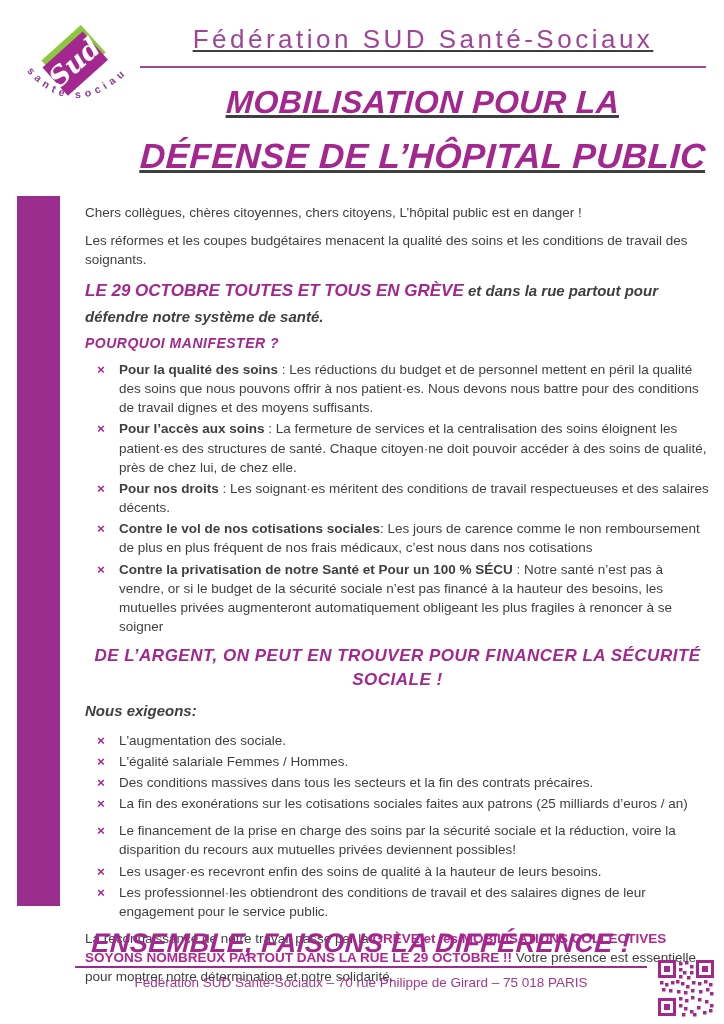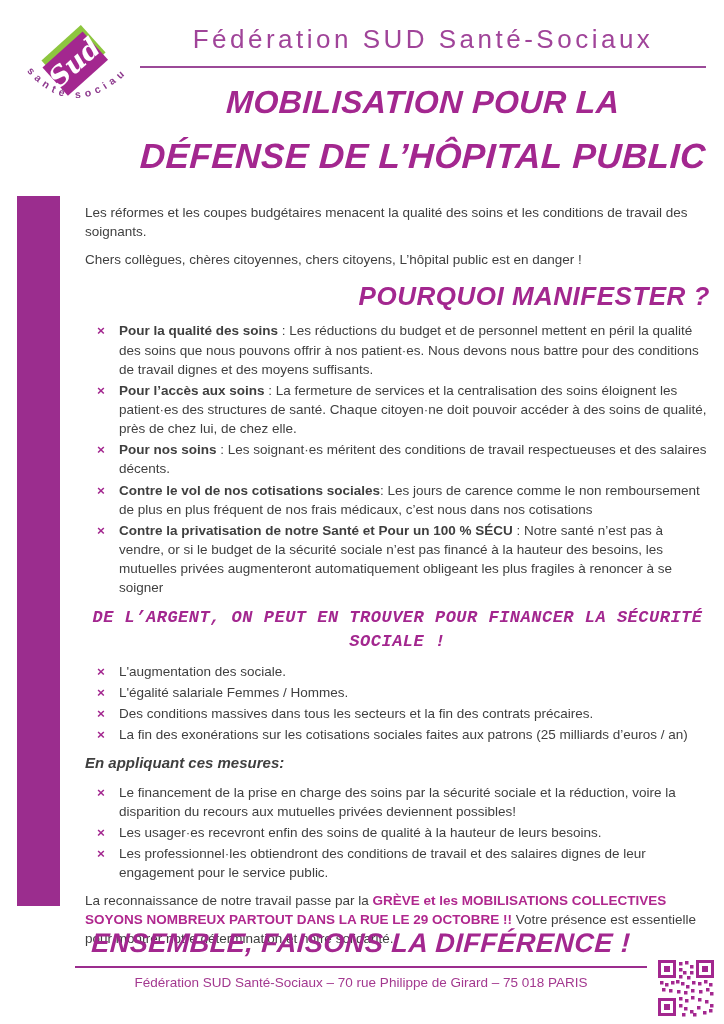--- a/index.html
+++ b/index.html
@@ -11,34 +11,34 @@
 
   
   .logo-wrap{position:absolute;left:14px;top:8px;width:124px;height:124px;}
   .solidaires{position:absolute;left:26px;top:128px;width:104px;}
   .solid-tagline{font-size:6.5px;font-weight:bold;color:#111;text-align:right;line-height:1.15;padding-right:4px;}
   .solid-name{font-size:23px;font-weight:900;color:#111;letter-spacing:-1px;transform:scaleX(.92);transform-origin:left;
               font-family:"DejaVu Serif",serif;margin-top:-1px;}
   .solid-underline{height:4px;background:#c4358f;margin-top:1px;width:98%;}
 
   
-  .header{position:absolute;left:140px;top:24px;width:566px;text-align:center;}
+  .header{position:absolute;left:140px;top:24px;width:566px;text-align:center;text-decoration:underline;}
   .org-title{font-size:26px;letter-spacing:3.5px;color:#a04499;}
   .org-underline{border-top:2px solid #9b4a98;margin-top:11px;}
   .brush{font-weight:800;font-style:italic;color:#a3278f;letter-spacing:.5px;}
   .title-1{margin-top:16px;font-size:32px;transform:skewX(-3deg);}
   .title-2{margin-top:15px;font-size:35px;transform:skewX(-3deg);}
 
   
   .content{position:absolute;left:85px;top:203px;width:625px;font-size:13.5px;line-height:1.42;}
   .content p{margin:0 0 9px 0;}
   .bold-ital{font-weight:bold;font-style:italic;font-size:15px;}
   .strike-p{margin:4px 0 6px 0 !important;line-height:1.55;}
   .brush-inline{font-weight:800;font-style:italic;color:#a3278f;font-size:17px;}
-  .center-head{text-align:right;font-size:26px;margin:2px 0 6px 0;}
+  .center-head{text-align:left;font-size:14px;margin:2px 0 6px 0;}
   .money-head{text-align:center;font-size:17px;margin:6px 0 8px 0;}
   ul.xlist{list-style:none;margin:0 0 8px 0;padding:0 0 0 12px;}
   ul.xlist li{display:flex;margin:0 0 2px 0;}
   .marker{color:#a3278f;font-weight:bold;width:22px;flex:0 0 22px;}
   .li-text{flex:1;}
   .hl{color:#b0288e;font-weight:bold;}
 
   
   .slogan{position:absolute;left:75px;top:928px;width:572px;text-align:center;font-size:27px;transform:skewX(-3deg);}
   .footer-line{position:absolute;left:75px;top:966px;width:572px;border-top:2px solid #9b2d8e;}
@@ -68,71 +68,74 @@
 
 
   <div class="header">
     <div class="org-title">Fédération SUD Santé-Sociaux</div>
     <div class="org-underline"></div>
     <div class="brush title-1" style="text-transform:uppercase;">Mobilisation pour la</div>
     <div class="brush title-2" style="text-transform:uppercase;">Défense de l’Hôpital Public</div>
   </div>
 
   <div class="content">
+    <p>Chers collègues, chères citoyennes, chers citoyens, L’hôpital public est en danger !</p>
     <p>Les réformes et les coupes budgétaires menacent la qualité des soins et les conditions de travail des soignants.</p>
-    <p>Chers collègues, chères citoyennes, chers citoyens, L’hôpital public est en danger !</p>
-
+
+    <p class="bold-ital strike-p">
+      <span class="brush-inline" style="text-transform:uppercase;">Le 29 octobre toutes et tous en grève</span><span> et dans la rue partout pour défendre notre système de santé.</span>
+    </p>
 
     <div class="brush center-head" style="text-transform:uppercase;">Pourquoi manifester ?</div>
 
     <ul class="xlist">
       <li>
           <span class="marker">×</span>
           <span class="li-text"><b>Pour la qualité des soins</b><span> : Les réductions du budget et de personnel mettent en péril la qualité des soins que nous pouvons offrir à nos patient·es. Nous devons nous battre pour des conditions de travail dignes et des moyens suffisants.</span></span>
         </li>
       <li>
           <span class="marker">×</span>
           <span class="li-text"><b>Pour l’accès aux soins</b><span> : La fermeture de services et la centralisation des soins éloignent les patient·es des structures de santé. Chaque citoyen·ne doit pouvoir accéder à des soins de qualité, près de chez lui, de chez elle.</span></span>
         </li>
       <li>
           <span class="marker">×</span>
-          <span class="li-text"><b>Pour nos soins</b><span> : Les soignant·es méritent des conditions de travail respectueuses et des salaires décents.</span></span>
+          <span class="li-text"><b>Pour nos droits</b><span> : Les soignant·es méritent des conditions de travail respectueuses et des salaires décents.</span></span>
         </li>
       <li>
           <span class="marker">×</span>
           <span class="li-text"><b>Contre le vol de nos cotisations sociales</b><span>: Les jours de carence comme le non remboursement de plus en plus fréquent de nos frais médicaux, c’est nous dans nos cotisations</span></span>
         </li>
       <li>
           <span class="marker">×</span>
           <span class="li-text"><b>Contre la privatisation de notre Santé et Pour un 100 % SÉCU</b><span> : Notre santé n’est pas à vendre, or si le budget de la sécurité sociale n’est pas financé à la hauteur des besoins, les mutuelles privées augmenteront automatiquement obligeant les plus fragiles à renoncer à se soigner</span></span>
         </li>
     </ul>
 
-    <div class="brush money-head" style="text-transform:uppercase;font-family:Liberation Mono, monospace;">De l’argent, on peut en trouver pour financer la Sécurité Sociale !</div>
-
+    <div class="brush money-head" style="text-transform:uppercase;">De l’argent, on peut en trouver pour financer la Sécurité Sociale !</div>
+
+    <p class="bold-ital">Nous exigeons:</p>
     <ul class="xlist">
       <li>
           <span class="marker">×</span>
           <span class="li-text">L'augmentation des sociale.</span>
         </li>
       <li>
           <span class="marker">×</span>
           <span class="li-text">L'égalité salariale Femmes / Hommes.</span>
         </li>
       <li>
           <span class="marker">×</span>
           <span class="li-text">Des conditions massives dans tous les secteurs et la fin des contrats précaires.</span>
         </li>
       <li>
           <span class="marker">×</span>
           <span class="li-text">La fin des exonérations sur les cotisations sociales faites aux patrons (25 milliards d’euros / an)</span>
         </li>
     </ul>
 
-    <p class="bold-ital">En appliquant ces mesures:</p>
     <ul class="xlist">
       <li>
           <span class="marker">×</span>
           <span class="li-text">Le financement de la prise en charge des soins par la sécurité sociale et la réduction, voire la disparition du recours aux mutuelles privées deviennent possibles!</span>
         </li>
       <li>
           <span class="marker">×</span>
           <span class="li-text">Les usager·es recevront enfin des soins de qualité à la hauteur de leurs besoins.</span>
         </li>
       <li>

